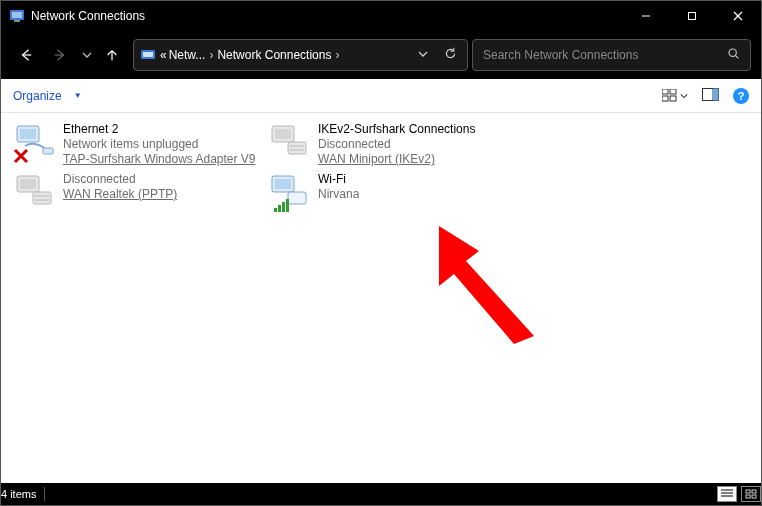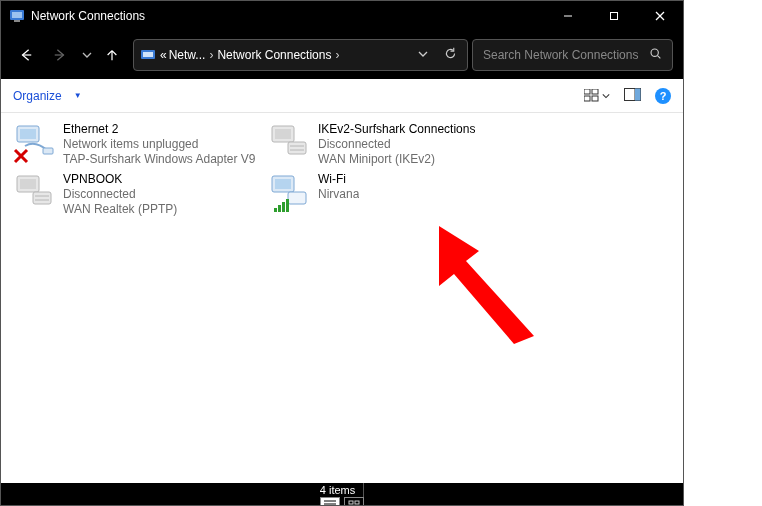--- a/index.html
+++ b/index.html
@@ -1,18 +1,18 @@
 <!DOCTYPE html>
 <html><head>
 <meta charset="utf-8">
 <style>
   * { box-sizing: border-box; margin: 0; padding: 0; font-family: "Segoe UI", Tahoma, sans-serif; }
   body { background: #fff; }
   .window {
-    width: 684px; height: 506px;
+    width: 762px; height: 506px;
     background: #3b82f6;
     border: 1px solid #555;
     display: flex; flex-direction: column;
     position: relative;
     overflow: hidden;
   }
   
   .titlebar {
     height: 30px; background: #000; color: #fff;
     display: flex; align-items: center; justify-content: space-between;
@@ -70,25 +70,25 @@
   .tool-right .help { width:16px; height:16px; border-radius:50%; background:#1e90ff; color:#fff; font-size:11px; display:flex; align-items:center; justify-content:center; font-weight:bold;}
   
   .content { flex:1; background:#fff; padding: 6px 8px; display:flex; flex-wrap:wrap; align-content:flex-start;}
   .conn {
     width: 255px; height: 50px; display:flex; padding:3px 4px; gap:6px;
   }
   .conn-icon { width:44px; height:44px; position:relative; flex-shrink:0;}
   .conn-text { font-size:12px; line-height:15px; color:#333; overflow:hidden;}
   .conn-text .name { color:#000;}
   .conn-text .line2 { color:#6d6d6d;}
-  .conn-text .line3 { color:#6d6d6d; white-space:nowrap; overflow:hidden; text-overflow:ellipsis; max-width: 200px;}
+  .conn-text .line3 { color:#6d6d6d; white-space:nowrap; overflow:hidden; text-overflow:ellipsis; max-width: 200px; text-decoration: underline;}
   
   .statusbar {
     height:22px; background:#000; color:#fff; font-size:11px;
-    display:flex; align-items:center; justify-content:space-between; padding:0 0;flex-direction:column;
+    display:flex; align-items:center; justify-content:space-between; padding:0 0;
   }
   .status-left { display:flex; align-items:center; gap:8px;}
   .status-left .divider { width:1px; height:14px; background:#555;}
   .status-right { display:flex; align-items:center; gap:4px;}
   .status-right .vbtn { width:20px; height:16px; border:1px solid #888; display:flex; align-items:center; justify-content:center;}
   .status-right .vbtn.active { background:#fff; color:#000;}
 
   
   .red-arrow {
     position:absolute; left:418px; top:225px; width:130px; height:120px; pointer-events:none;
@@ -269,21 +269,20 @@
       <div class="conn-icon">
         <svg viewBox="0 0 44 44">
           <rect x="4" y="4" width="22" height="16" rx="2" fill="#e7e7e7" stroke="#b6b6b6"></rect>
           <rect x="7" y="7" width="16" height="10" fill="#d5d5d5"></rect>
           <rect x="20" y="20" width="18" height="12" rx="2" fill="#e7e7e7" stroke="#b6b6b6"></rect>
           <line x1="22" y1="24" x2="36" y2="24" stroke="#b6b6b6"></line>
           <line x1="22" y1="28" x2="36" y2="28" stroke="#b6b6b6"></line>
         </svg>
       </div>
       <div class="conn-text">
-        <div class="name">VPNBOOK</div>
         <div class="line2">Disconnected</div>
         <div class="line3">WAN Realtek (PPTP)</div>
       </div>
     </div>
 
     <div class="conn">
       <div class="conn-icon">
         <svg viewBox="0 0 44 44">
           <rect x="4" y="4" width="22" height="16" rx="2" fill="#dce9f6" stroke="#7ea8d4"></rect>
           <rect x="7" y="7" width="16" height="10" fill="#b5d4ef"></rect>

